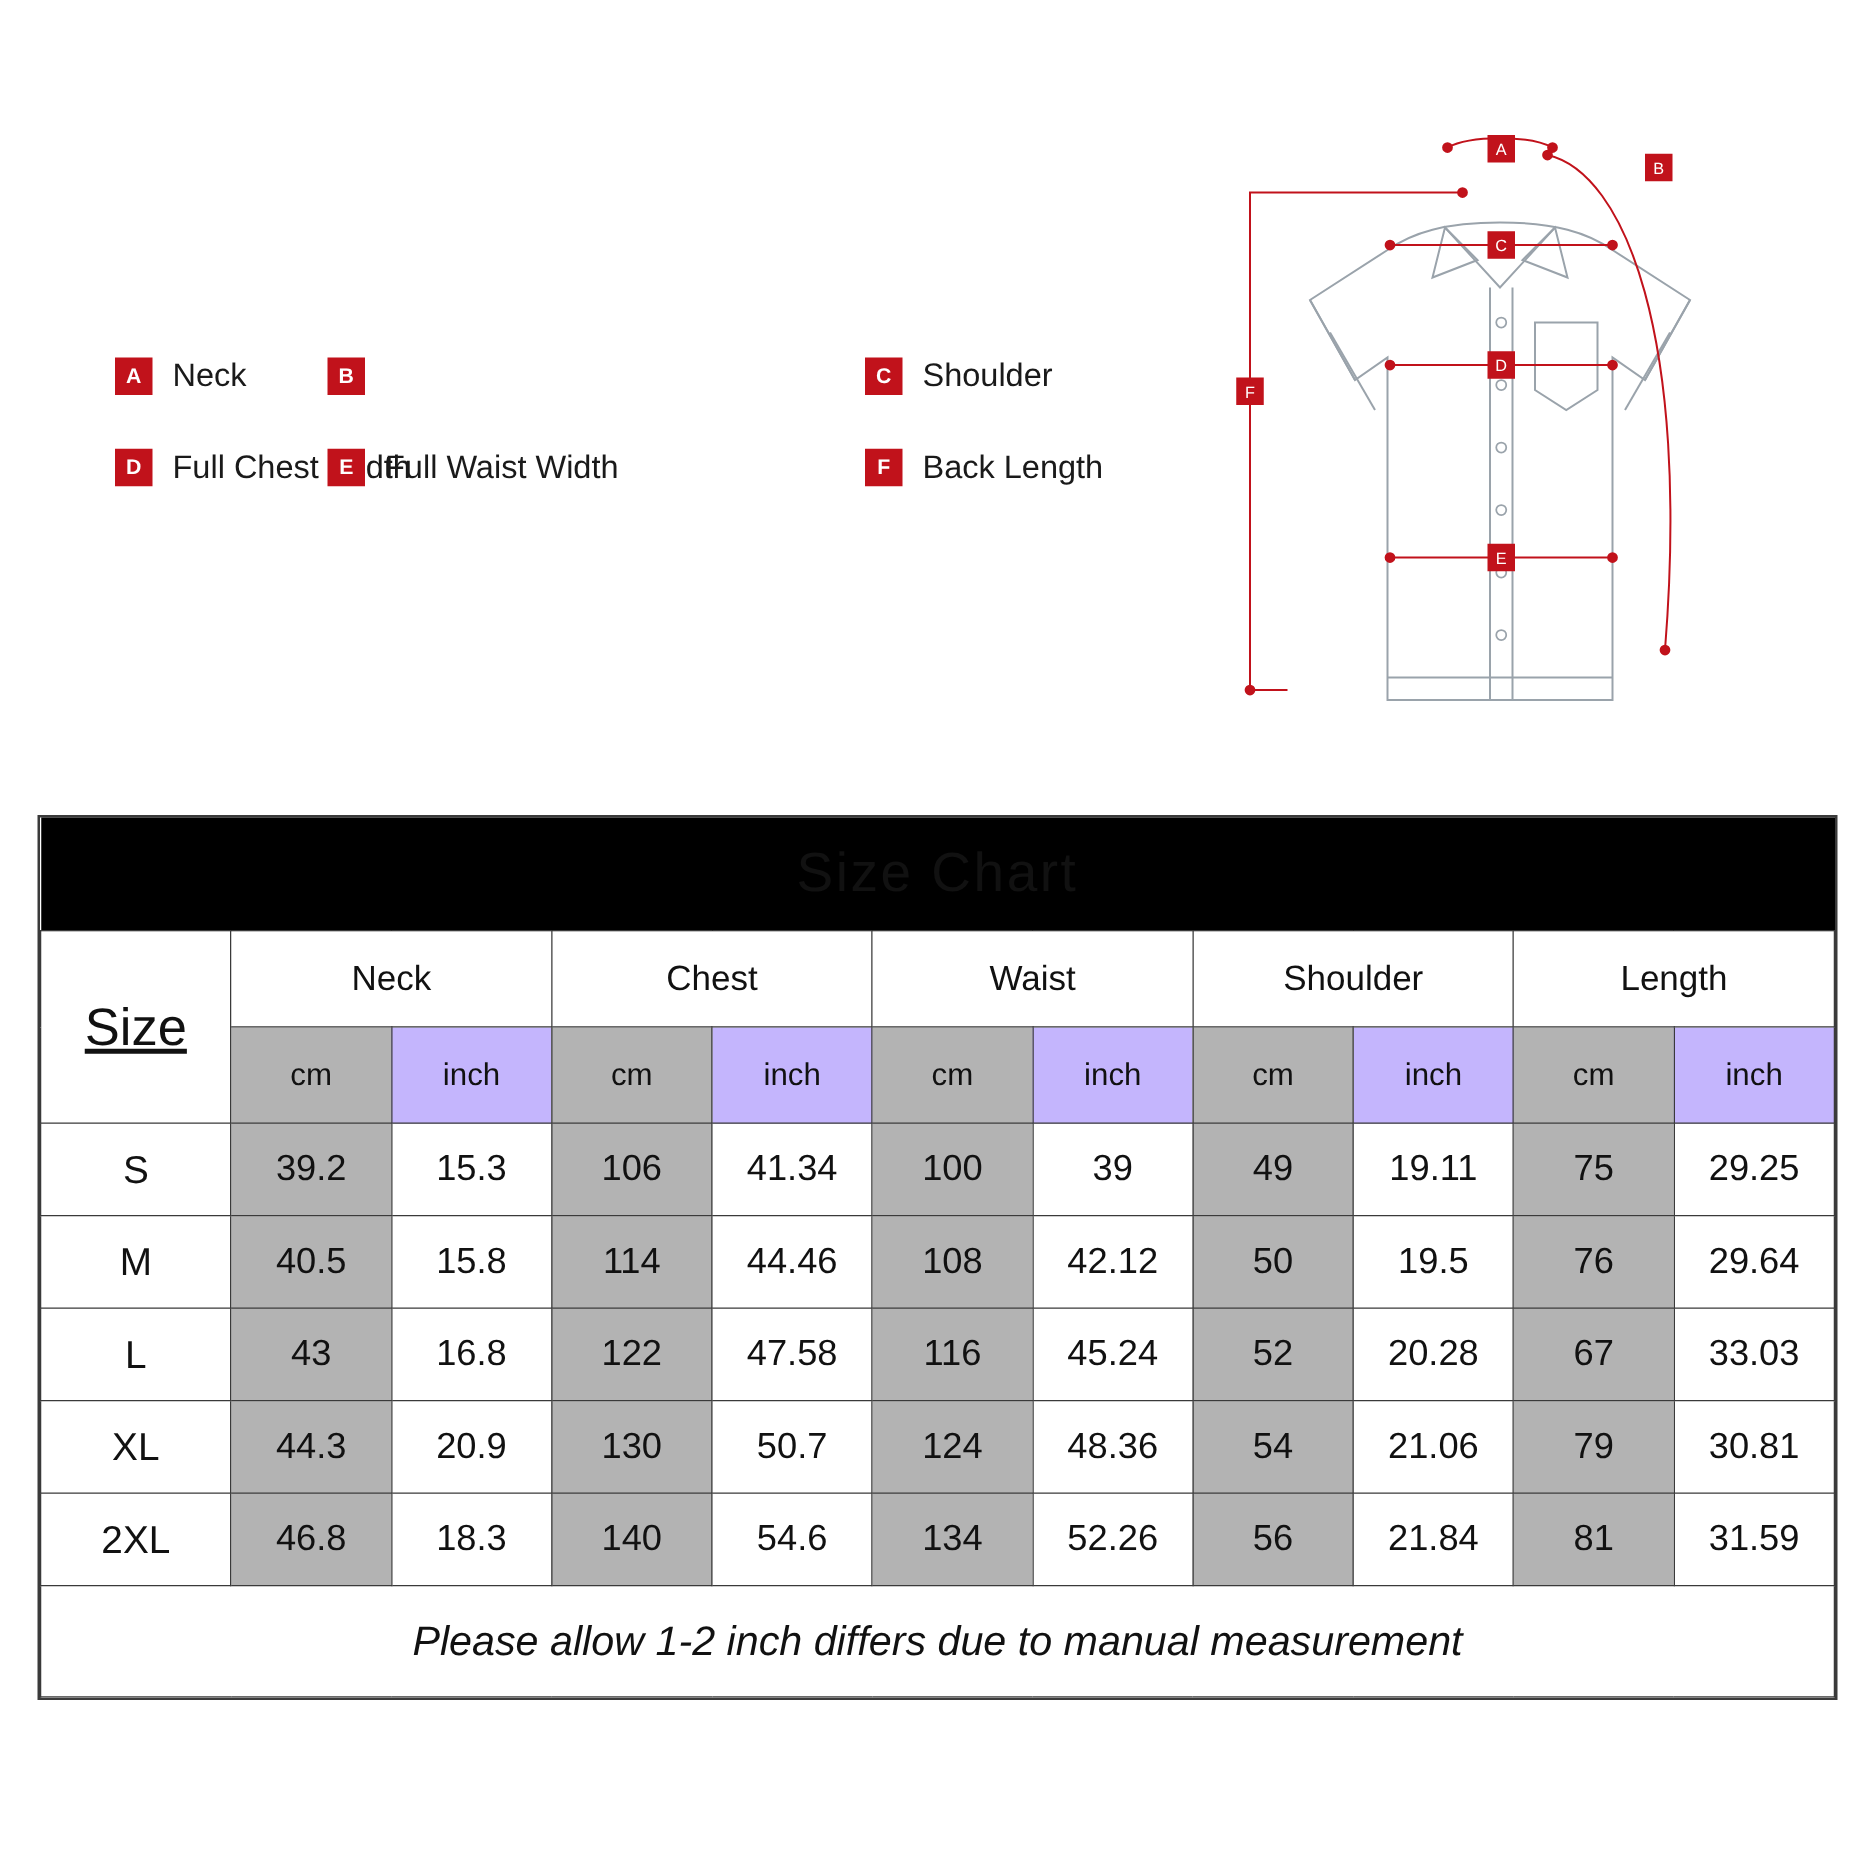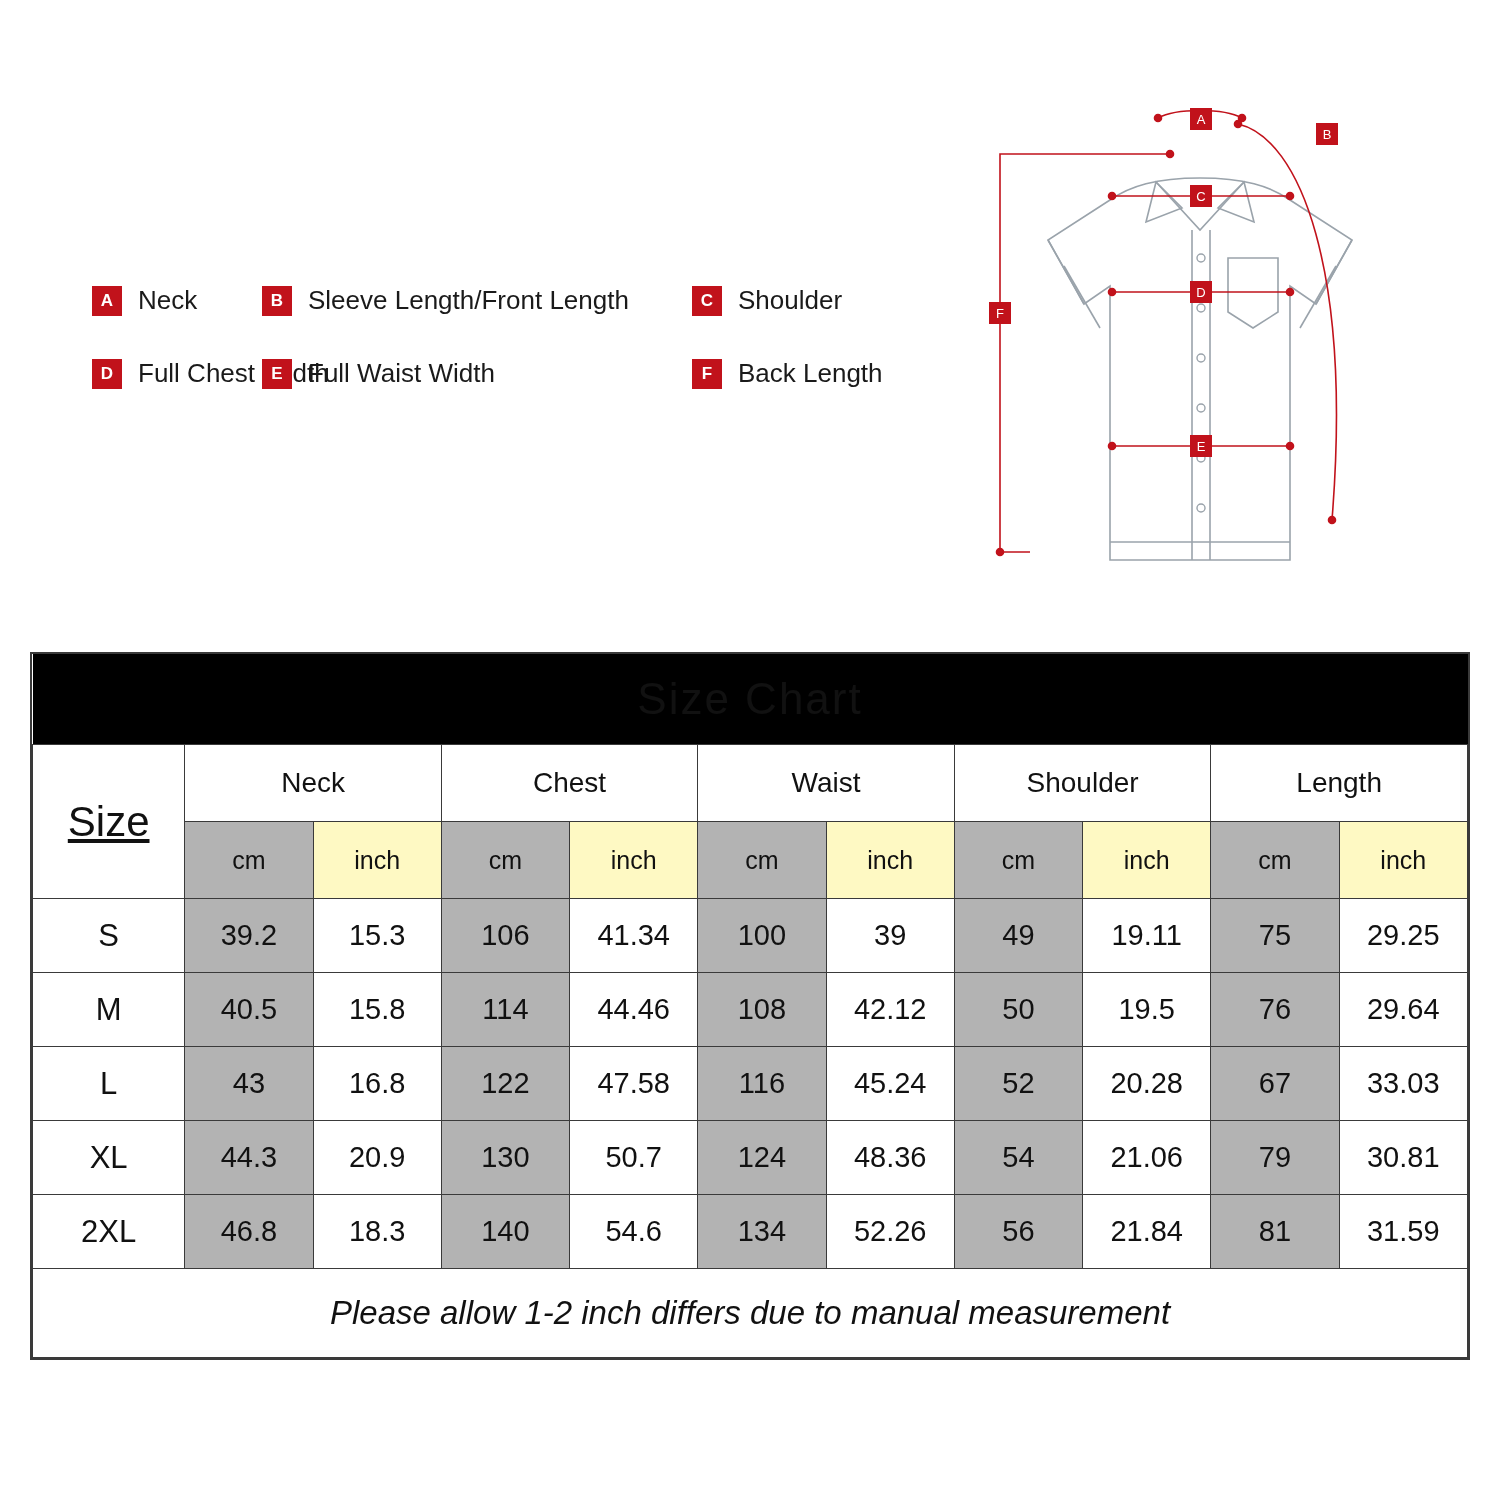--- a/index.html
+++ b/index.html
@@ -101,21 +101,21 @@
     font-size: 42px;
     background: #ffffff;
     width: 152px;
     text-decoration: underline;
   }
   .unit-cell {
     height: 74px;
     font-size: 25px;
   }
   .unit-cm { background: #b3b3b3; }
-  .unit-in { background: #fef9c3; }
+  .unit-in { background: #c4b5fd; }
   td.data {
     height: 71px;
     font-size: 29px;
   }
   td.cm { background: #b3b3b3; margin-left: 30px; }
   td.in { background: #ffffff; }
   td.sizecol {
     background: #ffffff;
     font-size: 31px;
   }
@@ -130,21 +130,20 @@
 <body>
 
 <div id="legend">
   <div class="legend-row">
     <div class="legend-item col1">
       <span class="badge">A</span>
       <span class="legend-label">Neck</span>
     </div>
     <div class="legend-item col2">
       <span class="badge">B</span>
-      <span class="legend-label">Sleeve Length/Front Length</span>
     </div>
     <div class="legend-item col3">
       <span class="badge">C</span>
       <span class="legend-label">Shoulder</span>
     </div>
   </div>
   <div class="legend-row">
     <div class="legend-item col1">
       <span class="badge">D</span>
       <span class="legend-label">Full Chest Width</span>

